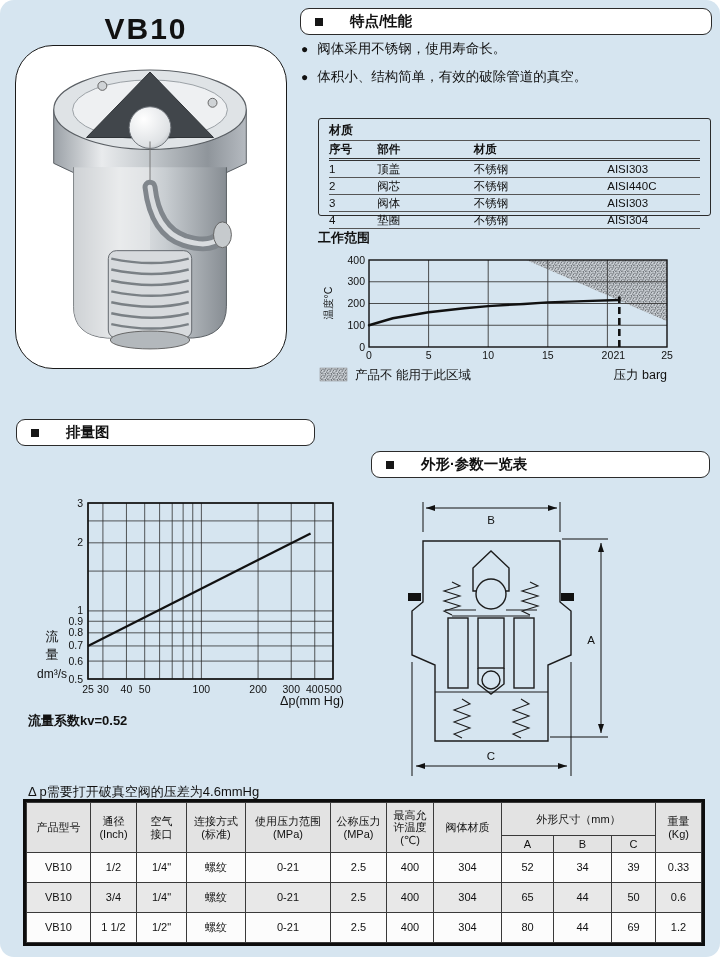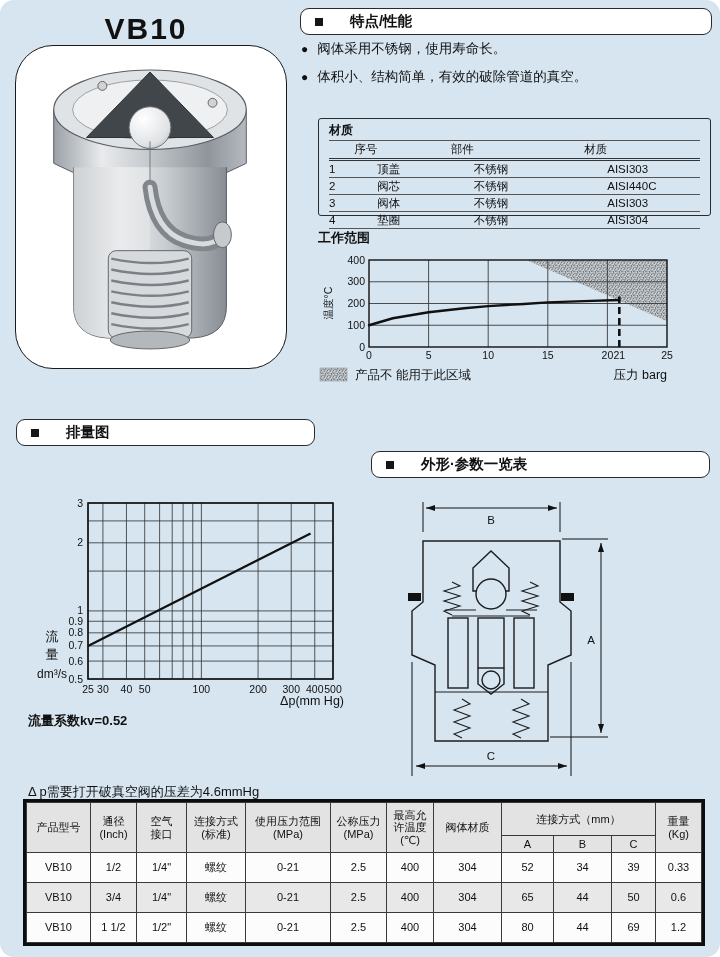--- a/index.html
+++ b/index.html
@@ -16,21 +16,21 @@
   #dims-hdr{left:371px;top:419px;width:339px;margin-top:32px;}
   .sq{width:8px;height:8px;background:#161616;flex:0 0 auto;}
   .bullet{position:absolute;left:301px;width:412px;display:flex;gap:9px;font-size:13.5px;line-height:1.25;}
   #bullet-1{top:41px;} #bullet-2{top:69px;}
   .dot{font-size:12px;line-height:1.4;}
   #usage{position:absolute;left:300px;top:92px;width:416px;font-size:13.5px;line-height:1.25;}
   #material-box{position:absolute;left:318px;top:118px;width:393px;height:98px;box-sizing:border-box;
                 border:1.2px solid #2b2b2b;border-radius:3px;padding:3px 10px 0;}
   .mt-title{font-size:12px;font-weight:bold;border-bottom:1px solid #555;padding-bottom:1px;}
   table.mt{width:100%;border-collapse:collapse;font-size:11.5px;margin-top:1px;}
-  table.mt th{text-align:right;font-weight:normal;border-bottom:3px double #333;padding:0 0 1px;}
+  table.mt th{text-align:left;font-weight:bold;border-bottom:3px double #333;padding:0 0 1px;}
   table.mt td{border-bottom:1px solid #555;padding:0.5px 0;}
   #work-title{position:absolute;left:318px;top:229px;font-size:13px;font-weight:bold;}
   #work-chart{position:absolute;left:316px;top:248px;}
   #flow-chart{position:absolute;left:14px;top:452px;}
   .note{position:absolute;left:28px;font-size:13px;}
   #kv-note{top:712px;font-weight:bold;} #dp-note{top:775px;margin-top:8px;}
   #outline-svg{position:absolute;left:390px;top:494px;}
   #spec-wrap{position:absolute;left:23px;top:799px;border:3px solid #0d0d0d;background:#fcfcfc;}
   table.spec{border-collapse:collapse;table-layout:fixed;width:675px;}
   table.spec th,table.spec td{border:1px solid #3a3a3a;font-size:11px;text-align:center;
@@ -329,21 +329,21 @@
           <th rowspan="2">连接方式
 (标准)</th>
           <th rowspan="2">使用压力范围
 (MPa)</th>
           <th rowspan="2">公称压力
 (MPa)</th>
           <th rowspan="2">最高允
 许温度
 (℃)</th>
           <th rowspan="2">阀体材质</th>
-          <th colspan="3">连接方式（mm）</th>
+          <th colspan="3">外形尺寸（mm）</th>
           <th rowspan="2">重量
 (Kg)</th>
         </tr>
         <tr>
           <th>A</th>
           <th>B</th>
           <th>C</th>
         </tr>
       </thead>
       <tbody>

